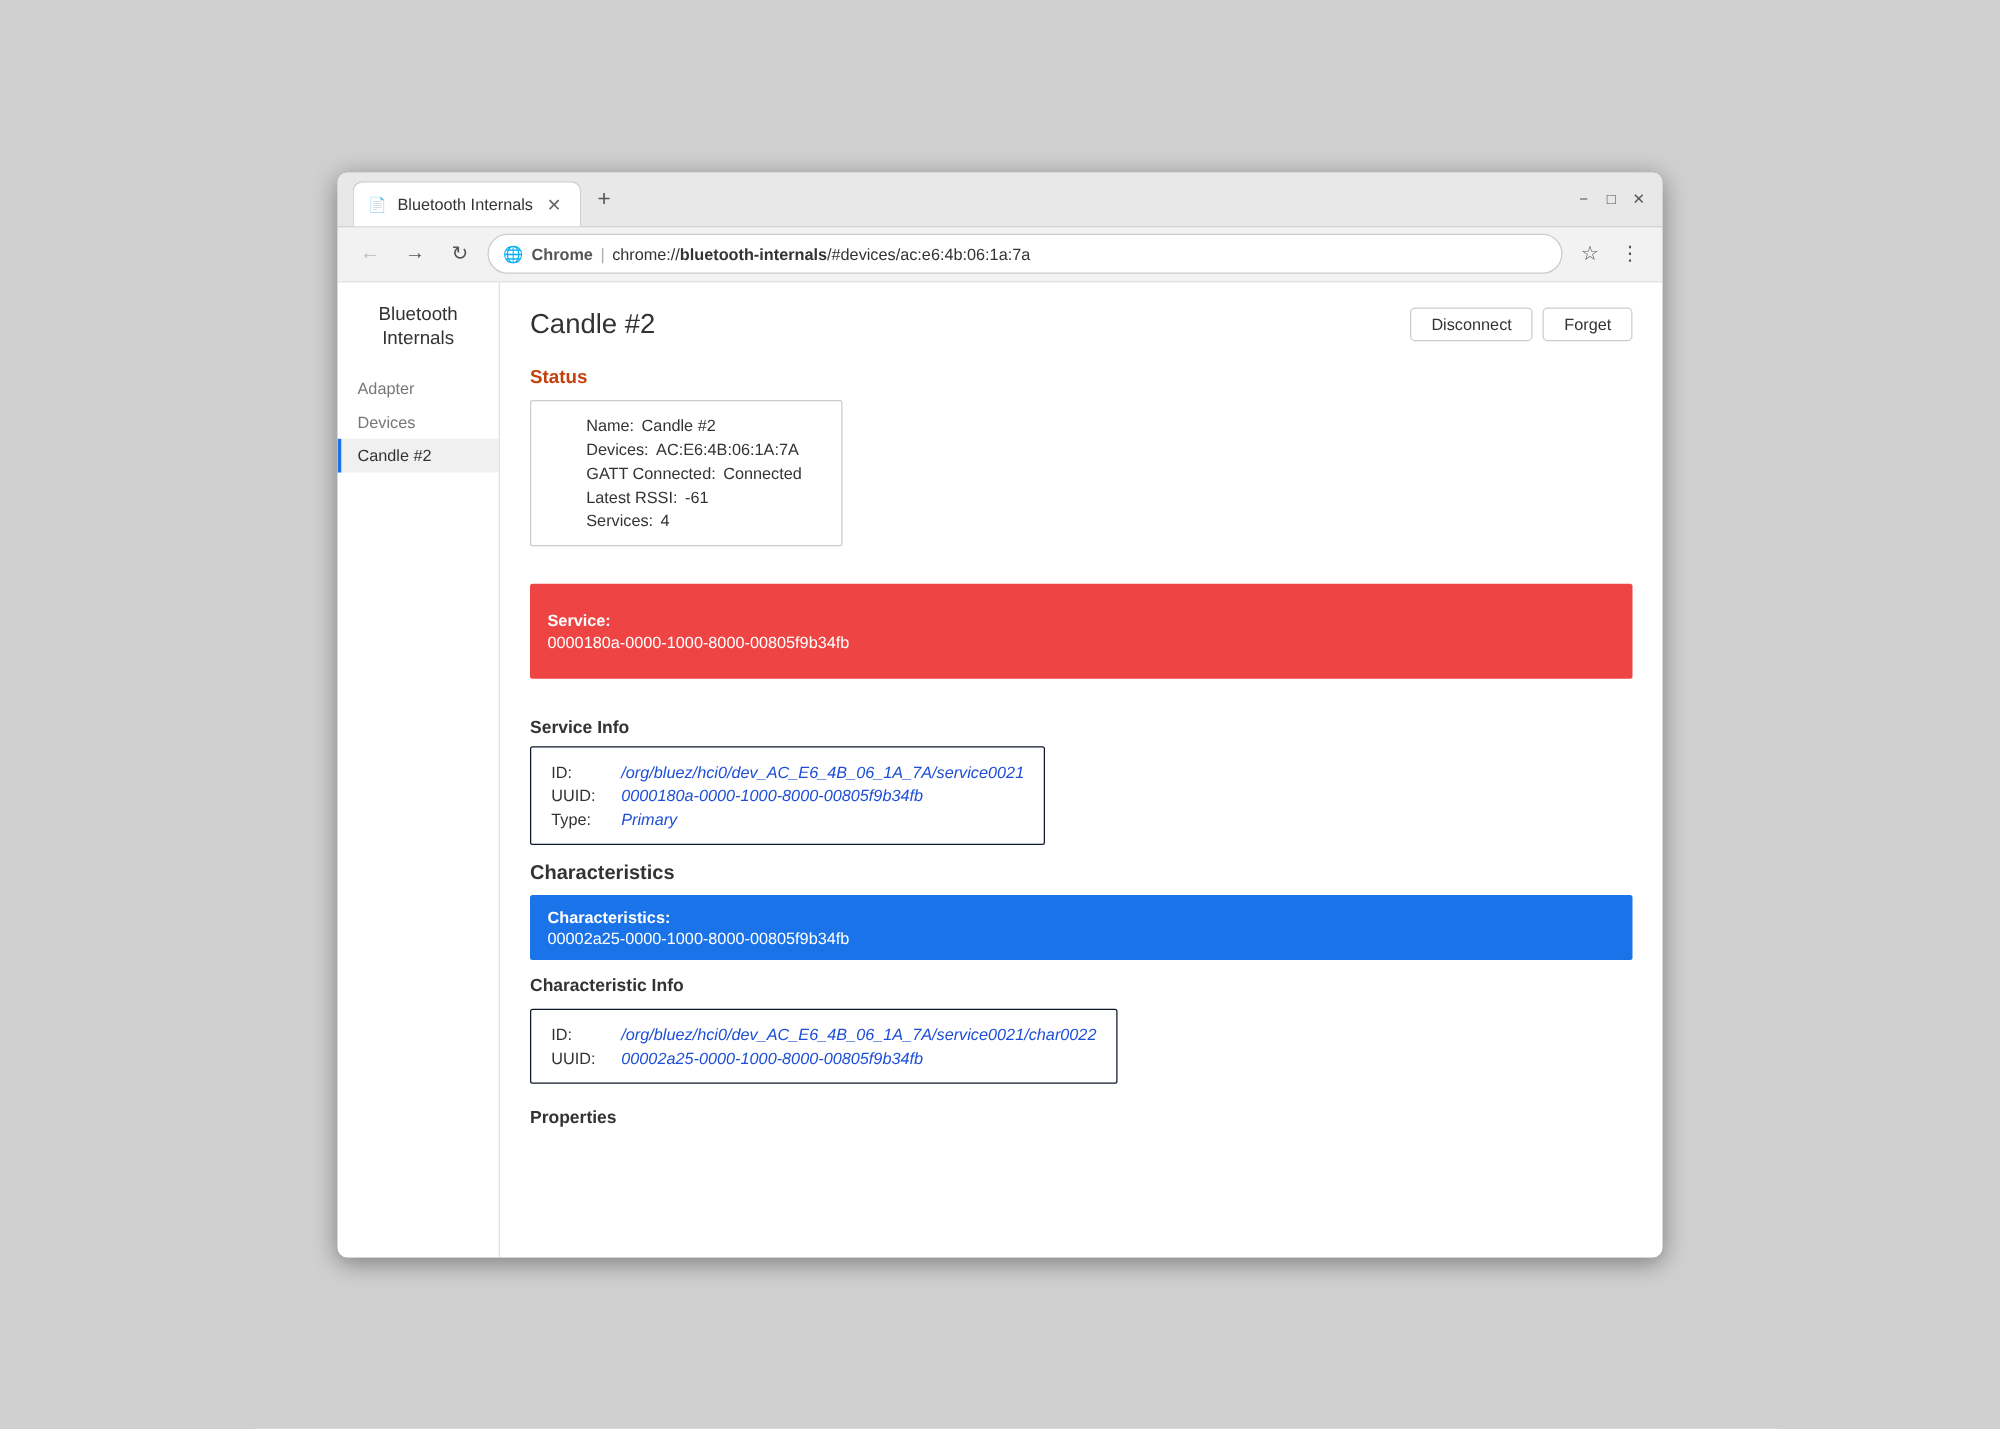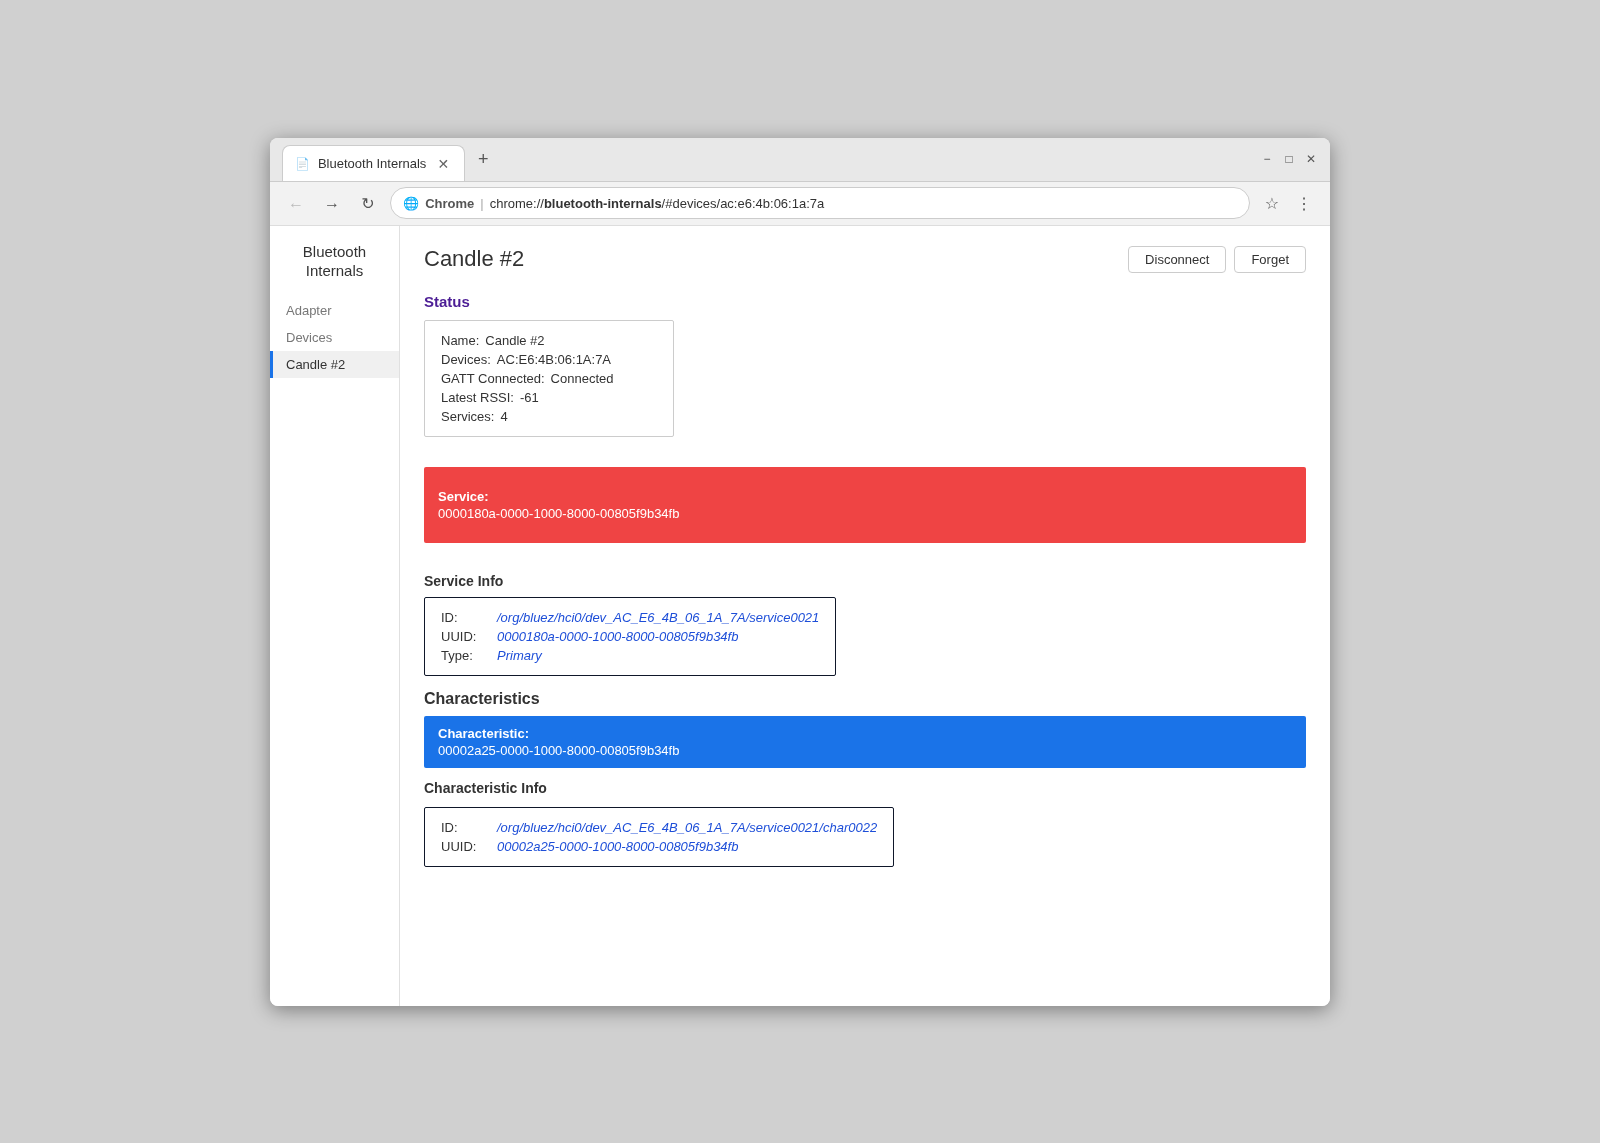--- a/index.html
+++ b/index.html
@@ -261,21 +261,21 @@
       border: 1px solid #ccc;
       border-radius: 4px;
       cursor: pointer;
       color: #333;
     }
 
     
     .section-title {
       font-size: 15px;
       font-weight: 600;
-      color: #4c1d95;
+      color: #c2410c;
       margin-bottom: 10px;
     }
 
     
     .status-box {
       border: 1px solid #ccc;
       border-radius: 2px;
       padding: 10px 16px;
       display: inline-block;
       margin-bottom: 20px;
@@ -286,20 +286,21 @@
       display: flex;
       gap: 6px;
       font-size: 13px;
       color: #333;
       padding: 2px 0;
     }
 
     .status-label {
       font-weight: 400;
       color: #333;
+      margin-left: 28px;
     }
 
     .status-value {
       color: #333;
     }
 
     
     .services-section {
       margin-top: 10px;
     }
@@ -512,35 +513,36 @@
             <span class="info-label">Type:</span>
             <span class="info-value">Primary</span>
           </div>
         </div>
 
         
         <div class="characteristics-title">Characteristics</div>
 
         
         <div class="characteristic-header">
-          <div class="characteristic-header-label">Characteristic:</div>
+          <div class="characteristic-header-label">Characteristics:</div>
           <div class="characteristic-header-uuid">00002a25-0000-1000-8000-00805f9b34fb</div>
         </div>
 
         
         <div class="char-info-title">Characteristic Info</div>
         <div class="info-box">
           <div class="info-row">
             <span class="info-label">ID:</span>
             <span class="info-value">/org/bluez/hci0/dev_AC_E6_4B_06_1A_7A/service0021/char0022</span>
           </div>
           <div class="info-row">
             <span class="info-label">UUID:</span>
             <span class="info-value">00002a25-0000-1000-8000-00805f9b34fb</span>
           </div>
         </div>
 
         
+        <div class="properties-title">Properties</div>
 
       </div>
     </div>
   </div>
 </div>
 
 </body></html>

